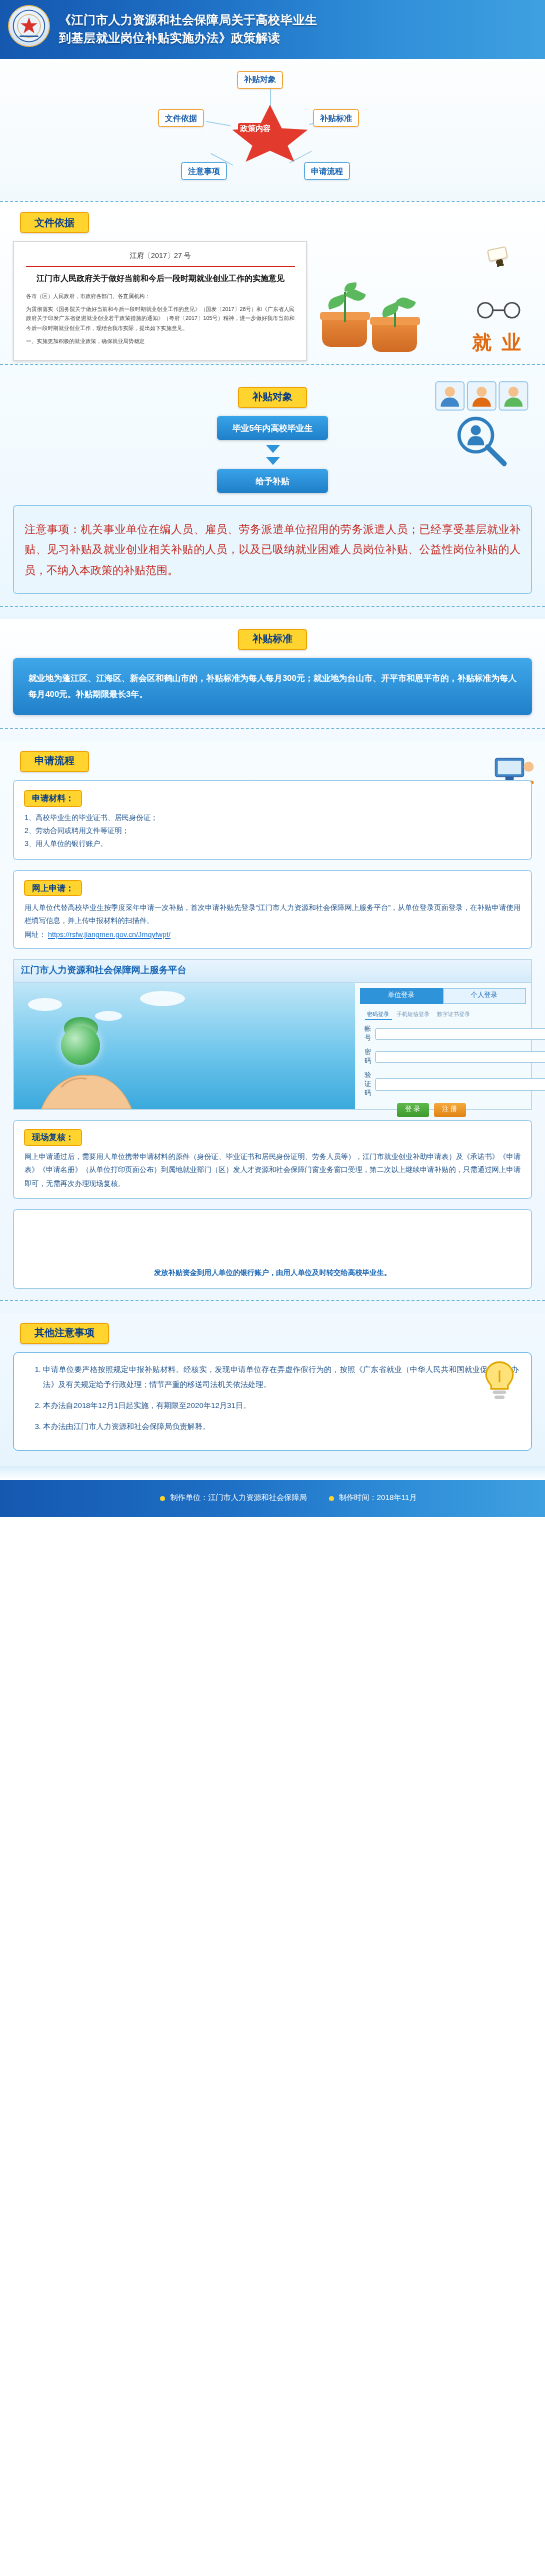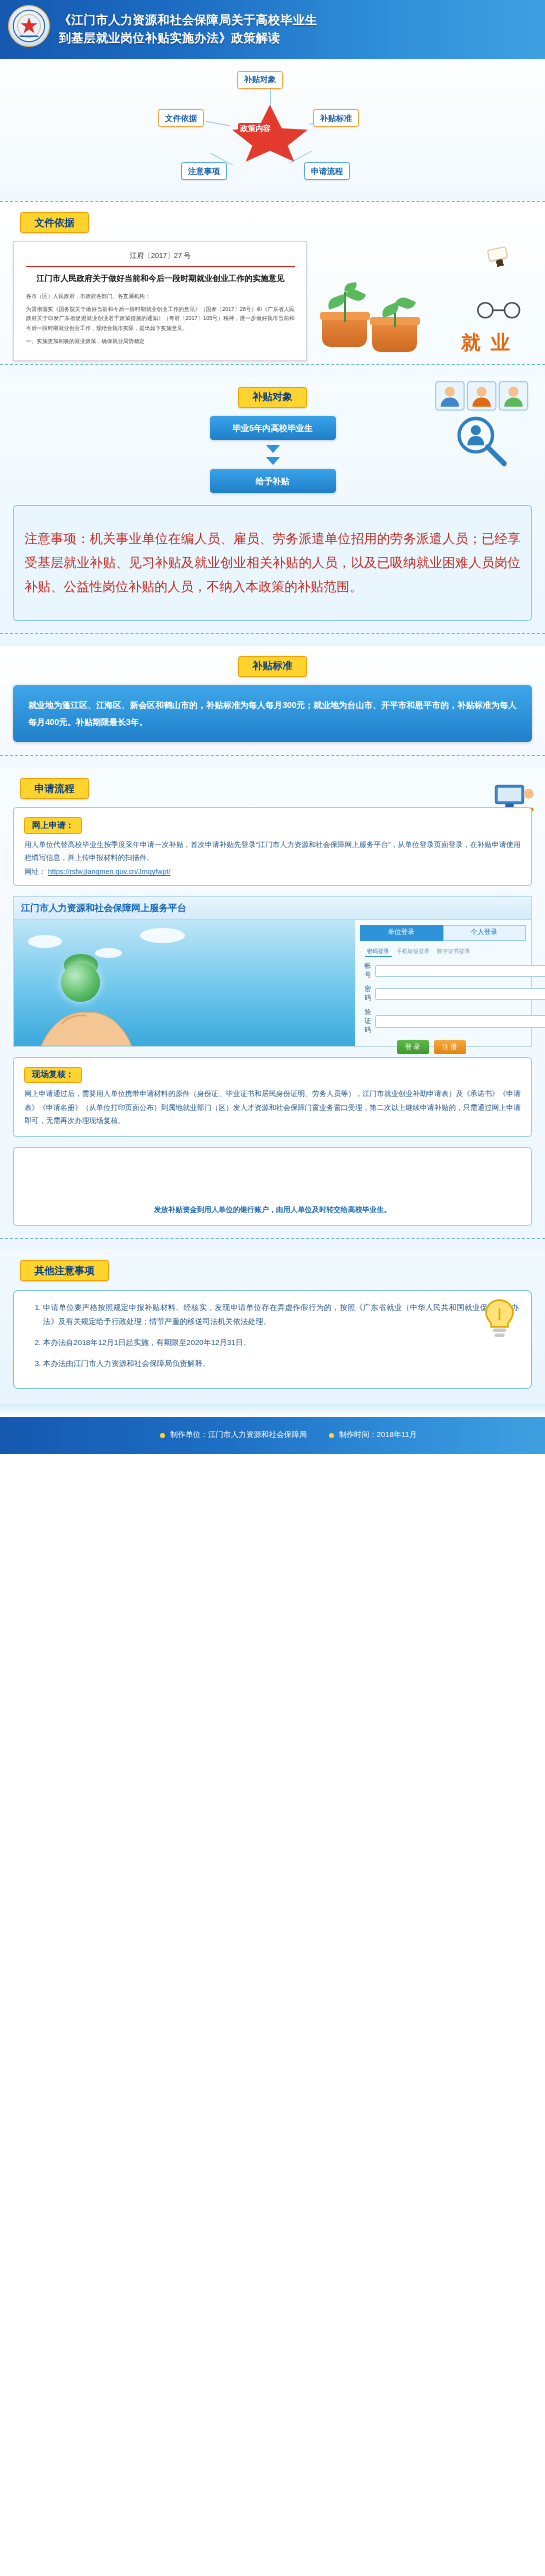--- a/index.html
+++ b/index.html
@@ -124,21 +124,21 @@
   }
   .pot1 { left:15px; }
   .pot2 { left:65px; bottom:8.4px; }
   .sprout { position:absolute; bottom:39px; }
   .leaf {
     position:absolute; width:18.5px; height:10px; background:#5cb85c;
     border-radius:10px 1.7px 10px 1.7px;
   }
   .stem { position:absolute; width:1.7px; background:#3e9142; }
   .jobword {
-    position:absolute; right:19px; bottom:5px;
+    position:absolute; right:8px; bottom:5px;
     font-size:19.3px; font-weight:bold; color:#e06b12;
     letter-spacing:2.5px;
     text-shadow:0.8px 0.8px 0 #fff;
   }
   .scroll-badge {
     position:absolute; right:25px; top:6.7px;
     transform:rotate(-12deg);
     background:#fffdf4; border:1px solid #d9c79a;
     border-radius:2.5px; padding:5px 4.2px;
     font-size:6.7px; color:#4a3a1c; line-height:1.3; font-weight:bold;
@@ -150,32 +150,32 @@
   
   .sec3 { background:linear-gradient(180deg,#f6fcff 0%,#eaf6fe 100%); }
   .flowbox {
     margin:0 auto; width:252px; text-align:center; color:#fff;
     border-radius:3.4px; padding:5.9px 8.4px; font-size:8.4px; font-weight:bold;
     line-height:1.5;
     background:linear-gradient(180deg,#39a3e8 0%,#1e7fc8 100%);
     box-shadow:0 0.8px 2.5px rgba(0,0,0,.18);
   }
   .flowbox.wide { width:294px; font-size:8.4px; text-align:left; }
-  .flowbox.small { width:126px; }
+  .flowbox.small { width:111px; }
   .arrow-down {
     width:0;height:0;margin:4.2px auto;
     border-left:7.6px solid transparent; border-right:7.6px solid transparent;
     border-top:8.4px solid #2f93da;
   }
   .people { position:absolute; right:11.7px; top:3.4px; width:101px; height:92px; }
   .note-red {
     margin:11.7px 13.4px 0 13.4px;
     background:#eaf6fe; border:1px solid #8fc9ea; border-radius:3.4px;
-    padding:21px 10px;
-    font-size:13px; line-height:1.85; color:#c2261d; text-align:justify;
+    padding:13px 10px;
+    font-size:11px; line-height:1.85; color:#c2261d; text-align:justify;
   }
 
   
   .sec4 { background:linear-gradient(180deg,#ffffff 0%,#f2f9ff 100%); }
   .std-box {
     margin:0 13.4px;
     background:linear-gradient(180deg,#3fa7ea 0%,#2080c9 100%);
     border-radius:4.2px; color:#fff; font-size:8.4px; font-weight:bold;
     line-height:2; padding:11.7px 15px; text-align:justify;
     box-shadow:0 0.8px 3.4px rgba(0,0,0,.18);
@@ -416,20 +416,28 @@
     <div style="position:relative; height:0;">
       <svg class="pc-icon" viewBox="0 0 60 42">
         <rect x="10" y="4" width="34" height="22" rx="2" fill="#3f87c8" stroke="#2a5fa5"></rect>
         <rect x="13" y="7" width="28" height="16" fill="#d8ecfa"></rect>
         <rect x="22" y="26" width="10" height="5" fill="#2a5fa5"></rect>
         <rect x="4" y="31" width="52" height="4" rx="2" fill="#e08413"></rect>
         <circle cx="50" cy="14" r="6" fill="#f5c08a"></circle>
       </svg>
     </div>
 
+    <div class="step">
+      <div class="step-tag">申请材料：</div>
+      <div class="step-body">
+        <div>1、高校毕业生的毕业证书、居民身份证；</div>
+        <div>2、劳动合同或聘用文件等证明；</div>
+        <div>3、用人单位的银行账户。</div>
+      </div>
+    </div>
 
     <div class="step">
       <div class="step-tag">网上申请：</div>
       <div class="step-body">用人单位代替高校毕业生按季度采年申请一次补贴，首次申请补贴先登录“江门市人力资源和社会保障网上服务平台”，从单位登录页面登录，在补贴申请使用栏填写信息，并上传申报材料的扫描件。</div>
       <div class="url-line">
         <span>网址：</span>
         <a href="#">https://rsfw.jiangmen.gov.cn/Jmqyfwpt/</a>
       </div>
     </div>
 

